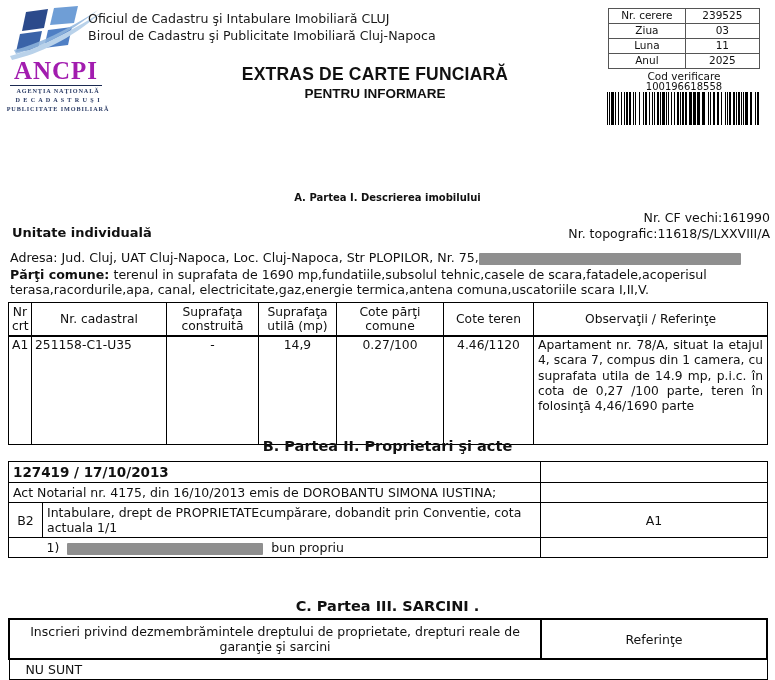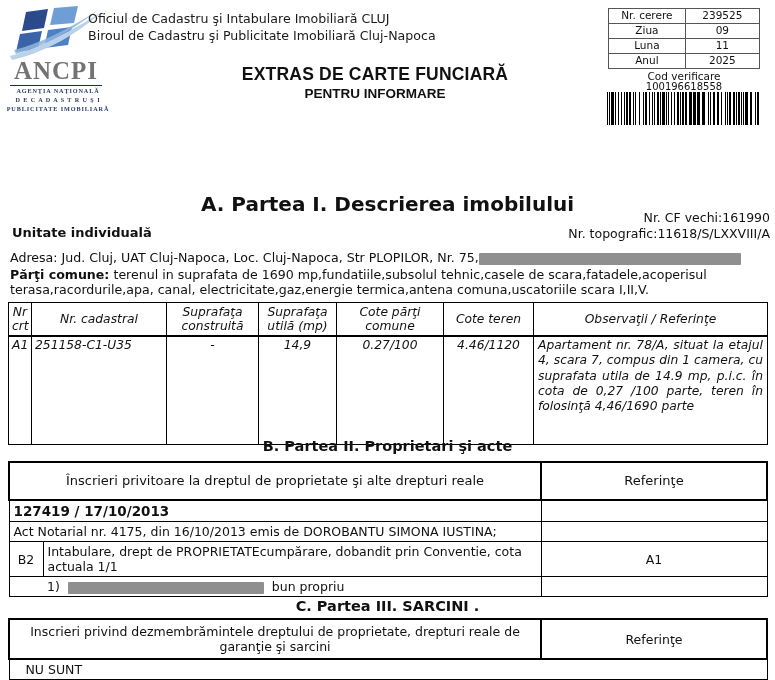--- a/index.html
+++ b/index.html
@@ -36,21 +36,21 @@
   }
   #logo-word {
     position: absolute;
     left: 0px; top: 52px;
     width: 108px;
     text-align: center;
     font-family: "Liberation Serif", serif;
     font-size: 25px;
     font-weight: bold;
     letter-spacing: 1px;
-    color: #737373;
+    color: #a21caf;
     line-height: 1;
   }
   #logo-rule {
     position: absolute;
     left: 8px; top: 79px;
     width: 92px;
     height: 1px;
     background: #1b2a52;
   }
   #logo-sub {
@@ -151,21 +151,21 @@
   #barcode i.g0 { background: #fff; width: 1px; }
   #barcode i.g1 { background: #fff; width: 2px; }
   #barcode i.g2 { background: #fff; width: 3px; }
 
   
   #sec-a-title {
     position: absolute;
     left: 0; top: 192px;
     width: 775px;
     text-align: center;
-    font-size: 20px;
+    font-size: 10px;
     font-weight: bold;
   }
   #cf-vechi {
     position: absolute;
     right: 5px; top: 210px;
     font-size: 12.5px;
   }
   #nr-topo {
     position: absolute;
     right: 5px; top: 226px;
@@ -209,21 +209,20 @@
     border-collapse: collapse;
     table-layout: fixed;
   }
   #tbl-a th, #tbl-a td {
     border: 1px solid #000;
     font-size: 12.3px;
     font-weight: normal;
     padding: 1px 3px;
     vertical-align: top;
     line-height: 1.15;
-    font-style: italic;
   }
   #tbl-a thead th {
     text-align: center;
     vertical-align: middle;
     height: 30px;
     border-bottom: 2px solid #000;
   }
   #tbl-a td.c { text-align: center; }
   #tbl-a td.obs {
     text-align: justify;
@@ -331,21 +330,21 @@
   </div>
 
   <table id="req-table">
     <tbody>
       <tr>
         <td class="k">Nr. cerere</td>
         <td class="v">239525</td>
       </tr>
       <tr>
         <td class="k">Ziua</td>
-        <td class="v">09</td>
+        <td class="v">03</td>
       </tr>
       <tr>
         <td class="k">Luna</td>
         <td class="v">11</td>
       </tr>
       <tr>
         <td class="k">Anul</td>
         <td class="v">2025</td>
       </tr>
     </tbody>
@@ -505,24 +504,20 @@
 
 <div id="sec-b-title">B. Partea II. Proprietari şi acte</div>
 
 <table id="tbl-b">
   <colgroup>
       <col style="width:34px">
       <col style="width:498px">
       <col>
     </colgroup>
   <tbody>
-    <tr class="hdr">
-      <td colspan="2">Înscrieri privitoare la dreptul de proprietate şi alte drepturi reale</td>
-      <td>Referinţe</td>
-    </tr>
     <tr style="height:19px;">
       <td class="rec" colspan="2">127419 / 17/10/2013</td>
       <td></td>
     </tr>
     <tr style="height:19px;padding-left:20px;">
       <td colspan="2">Act Notarial  nr. 4175, din 16/10/2013 emis de DOROBANTU SIMONA IUSTINA;</td>
       <td></td>
     </tr>
     <tr style="height:31px;">
       <td class="idx">B2</td>

